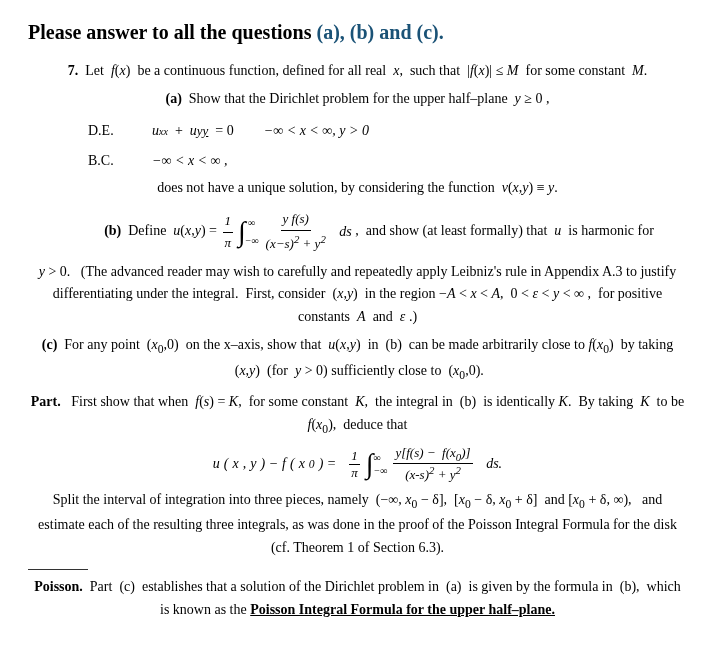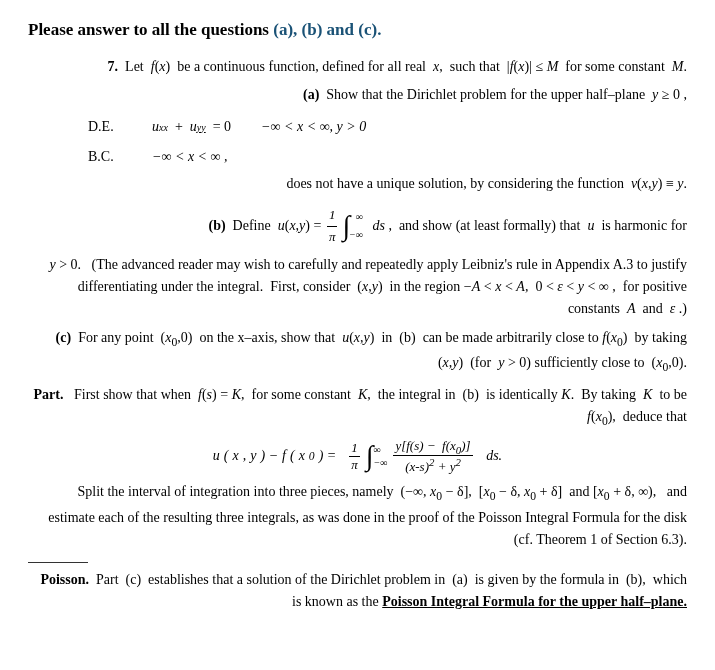--- a/index.html
+++ b/index.html
@@ -10,21 +10,21 @@
     body {
       width: 715px;
       min-height: 670px;
       background: #fff;
       font-family: "Times New Roman", Times, serif;
       font-size: 14px;
       color: #000;
       padding: 18px 28px 18px 28px;
     }
     .title {
-      font-size: 17px;
+      font-size: 20px;
       font-weight: bold;
       text-align: left;
       margin-bottom: 14px;
       line-height: 1.4;
     }
     .title .colored {
       color: #1a5276;
     }
     .de-block {
       margin: 6px 0 2px 60px;
@@ -45,21 +45,21 @@
     }
     .bold {
       font-weight: bold;
     }
     .underline {
       text-decoration: underline;
     }
     p {
       line-height: 1.6;
       margin-bottom: 6px;
-      text-align: right;
+      text-align: center;
     }
     .frac {
       display: inline-flex;
       flex-direction: column;
       align-items: center;
       vertical-align: middle;
       margin: 0 2px;
       font-style: italic;
     }
     .frac .num {
@@ -109,21 +109,21 @@
   <span class="bold">(a)</span>
   &nbsp;Show that the Dirichlet problem for the upper half–plane &nbsp;<span class="italic">y</span> ≥ 0 ,
 </p>
 
 <div class="de-block">
   <div class="de-line">
     <span class="de-label">D.E.</span>
     <span>
       <span class="italic">u</span><span style="font-size:10px;"><span class="italic">xx</span></span>
       &nbsp;+&nbsp;
-      <span class="italic">u</span><span style="font-size:10px;text-decoration:underline;"><span class="italic">yy</span></span>
+      <span class="italic">u</span><span style="font-size:13px;text-decoration:underline;"><span class="italic">yy</span></span>
       &nbsp;= 0
     </span>
     <span style="font-style:italic;">−∞ &lt; x &lt; ∞, y &gt; 0</span>
   </div>
   <div class="de-line">
     <span class="de-label">B.C.</span>
     <span style="font-style:italic;">−∞ &lt; x &lt; ∞ ,</span>
   </div>
 </div>
 
@@ -137,20 +137,24 @@
   <span style="display:inline-flex; align-items:center; gap:3px; vertical-align:middle; font-style:italic;">
     <span class="frac">
       <span class="num">1</span>
       <span class="den">π</span>
     </span>
     <span class="big-int">∫</span>
     <span style="display:inline-flex; flex-direction:column; font-size:10px; vertical-align:middle; margin-left:-4px;">
       <span>∞</span>
       <span style="margin-top:2px;">−∞</span>
     </span>
+    <span class="frac">
+      <span class="num"><span class="italic">y</span> <span class="italic">f</span>(<span class="italic">s</span>)</span>
+      <span class="den">(<span class="italic">x</span>−<span class="italic">s</span>)<sup>2</sup> + <span class="italic">y</span><sup>2</sup></span>
+    </span>
     &nbsp;<span class="italic">ds</span>
   </span>
   ,&nbsp; and show (at least formally) that &nbsp;<span class="italic">u</span>&nbsp; is harmonic for
 </p>
 
 <p>
   <span class="italic">y</span> &gt; 0. &nbsp;&nbsp;(The advanced reader may wish to carefully and repeatedly apply Leibniz's rule in Appendix A.3 to justify differentiating under the integral.&nbsp; First, consider &nbsp;(<span class="italic">x</span>,<span class="italic">y</span>)&nbsp; in the region −<span class="italic">A</span> &lt; <span class="italic">x</span> &lt; <span class="italic">A</span>, &nbsp;0 &lt; <span class="italic">ε</span> &lt; <span class="italic">y</span> &lt; ∞ , &nbsp;for positive constants &nbsp;<span class="italic">A</span>&nbsp; and &nbsp;<span class="italic">ε</span> .)
 </p>
 
 <p>

